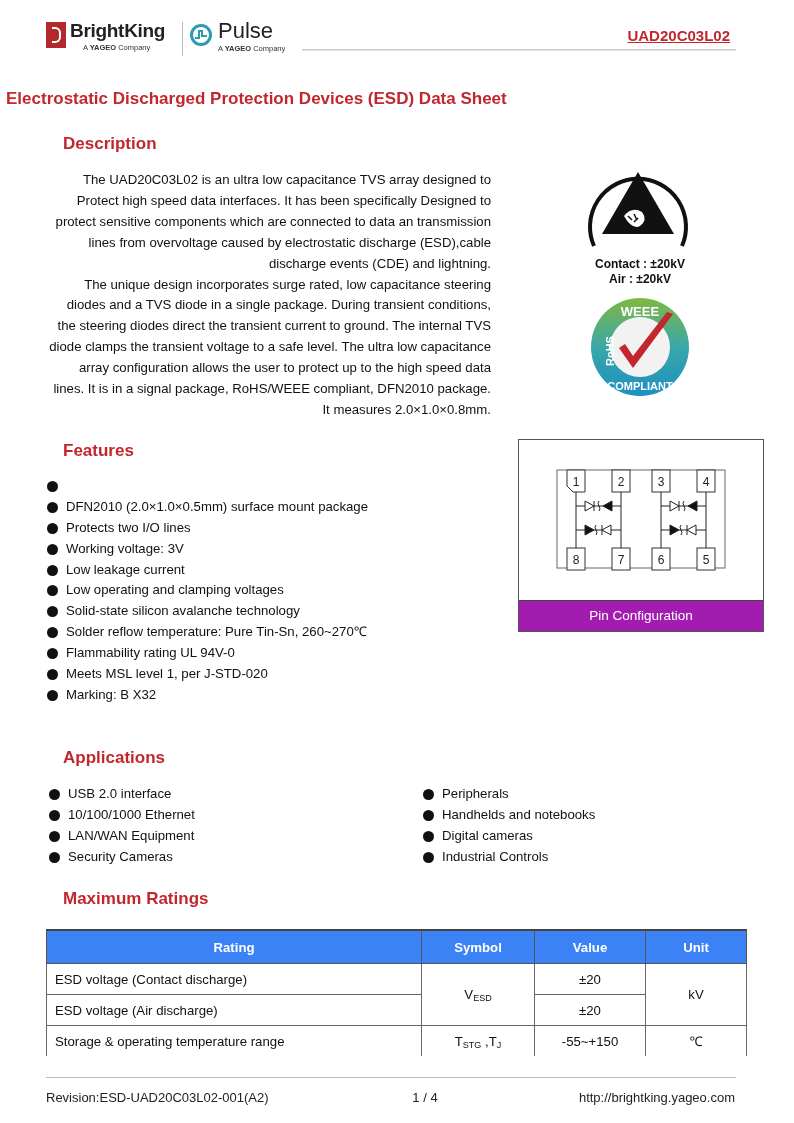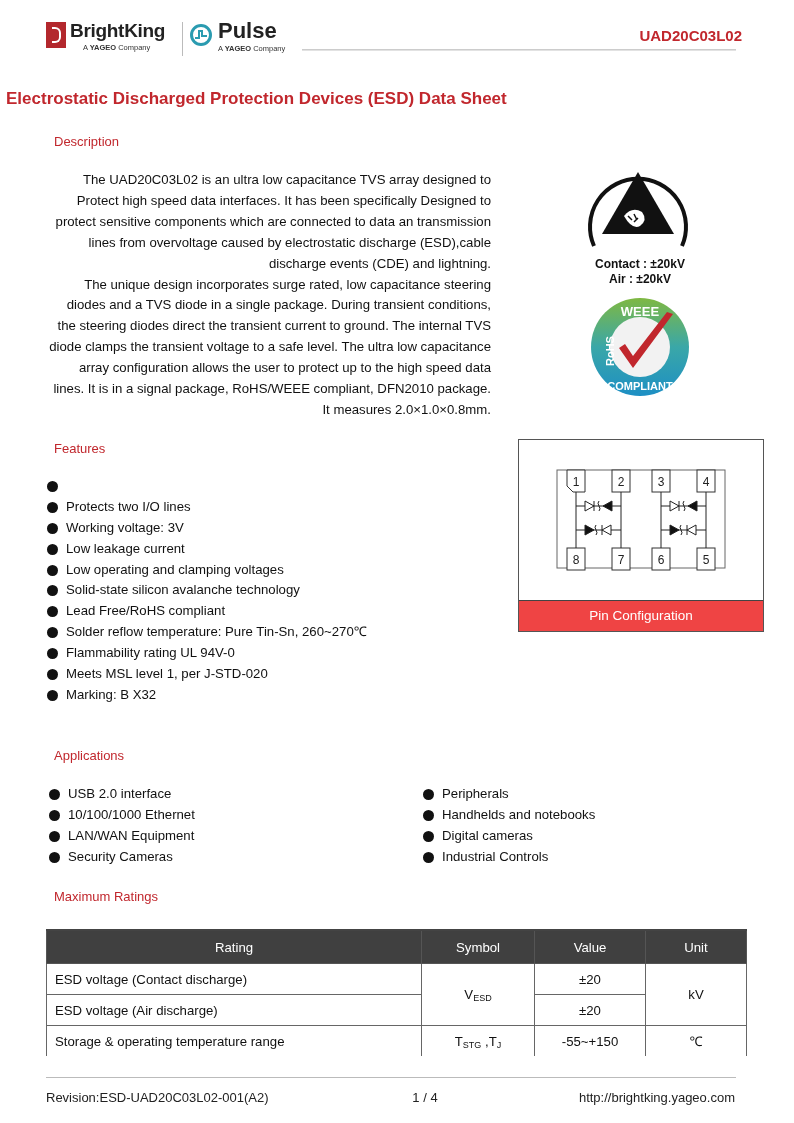--- a/index.html
+++ b/index.html
@@ -8,48 +8,48 @@
   
   .bk-logo { left:46px; top:20px; width:130px; height:34px; }
   .bk-mark { position:absolute; left:0; top:2px; width:20px; height:26px; background:#b3282d; }
   .bk-mark:after { content:""; position:absolute; left:6px; top:5px; width:9px; height:16px; border:2px solid #fff; border-left:none; border-radius:0 6px 6px 0; box-sizing:border-box; }
   .bk-name { position:absolute; left:24px; top:0px; font-size:19px; font-weight:bold; letter-spacing:-0.3px; color:#222; }
   .bk-sub { position:absolute; left:37px; top:23px; font-size:7.5px; color:#333; white-space:nowrap; }
   .bk-sub b { font-weight:900; }
   .logo-sep { left:182px; top:22px; width:1px; height:34px; background:#bbb; }
   .pulse-logo { left:190px; top:20px; width:120px; height:34px; }
   .pulse-mark { position:absolute; left:0; top:4px; width:22px; height:22px; border:3px solid #2a9bb0; border-radius:50%; box-sizing:border-box; }
-  .pulse-name { position:absolute; left:28px; top:-2px; font-size:22px; font-weight:bold; color:#222; }
+  .pulse-name { position:absolute; left:28px; top:-2px; font-size:22px; font-weight:normal; color:#222; }
   .pulse-sub { position:absolute; left:28px; top:24px; font-size:7.5px; color:#333; white-space:nowrap; }
   .pulse-sub b { font-weight:900; }
   .header-rule { left:302px; top:49px; width:434px; height:0; border-top:1px solid #ccc; border-bottom:1px solid #e2e2e2; }
-  .part-no { right:52px; top:27px; font-size:15px; font-weight:bold; color:#c1272d; }
+  .part-no { right:64px; top:27px; font-size:15px; font-weight:bold; color:#c1272d;text-decoration:underline; }
   
   .doc-title { left:0; width:794px; top:89px; text-align:left; font-size:17px; font-weight:bold; color:#c1272d;padding-left:6px; }
-  .section-h { left:54px; font-size:13px; font-weight:normal; color:#c1272d; }
+  .section-h { left:63px; font-size:17px; font-weight:bold; color:#c1272d; }
   .desc { left:46px; top:170px; width:445px; font-size:13.2px; line-height:20.9px; color:#111; }
   .desc p { margin:0;text-align:right; }
   
   .esd-icon { left:584px; top:158px; width:108px; height:100px; }
   .esd-rating { left:560px; top:257px; width:160px; text-align:center; font-size:12px; font-weight:bold; line-height:15px; color:#111; }
   .rohs-icon { left:589px; top:296px; width:102px; height:102px; }
   
   ul.bullets { list-style:none; margin:0; padding:0; }
   ul.bullets li { position:relative; padding-left:20px; font-size:13.2px; line-height:20.9px; height:20.9px; white-space:nowrap; }
   ul.bullets li .dot { position:absolute; left:1px; top:5px; width:11px; height:11px; border-radius:50%; background:#111; }
   .features { left:46px; top:476px; }
   .apps-left { left:48px; top:784px; }
   .apps-right { left:422px; top:784px; }
   
   .pin-box { left:518px; top:439px; width:246px; height:193px; border:1px solid #555; box-sizing:border-box; }
   .pin-svg { position:absolute; left:36px; top:28px; }
-  .pin-caption { position:absolute; left:0; right:0; bottom:0; height:30px; background:#ef4444; color:#fff; font-size:13.5px; text-align:center; line-height:30px; border-top:1px solid #444; }
+  .pin-caption { position:absolute; left:0; right:0; bottom:0; height:30px; background:#a21caf; color:#fff; font-size:13.5px; text-align:center; line-height:30px; border-top:1px solid #444; }
   
   table.ratings { position:absolute; left:46px; top:929px; width:701px; border-collapse:collapse; font-size:13.2px; }
-  table.ratings th { background:#404040; color:#fff; font-weight:normal; height:30px; border:1px solid #555; border-top:2px solid #444;margin-top:37px; }
+  table.ratings th { background:#3b82f6; color:#fff; font-weight:bold; height:30px; border:1px solid #555; border-top:2px solid #444;margin-top:37px; }
   table.ratings td { height:30px; border:1px solid #666; padding:0 8px;margin-left:44px; }
   table.ratings td.c { text-align:center; }
   table.ratings tr.last td { border-bottom:none; }
   sub.s { font-size:9px; vertical-align:baseline; position:relative; top:2px; }
   
   .footer-rule { left:46px; top:1077px; width:690px; border-top:1px solid #bbb; }
   .footer { top:1090px; font-size:13px; color:#222; }
 </style>
 </head>
 <body>
@@ -107,26 +107,26 @@
     <text x="51" y="20" text-anchor="middle" font-size="13" font-weight="bold" fill="#fff" font-family="Liberation Sans, sans-serif">WEEE</text>
     <text x="18" y="62" text-anchor="middle" font-size="11" font-weight="bold" fill="#fff" font-family="Liberation Sans, sans-serif" transform="rotate(-90 18 55)">RoHS</text>
     <text x="51" y="94" text-anchor="middle" font-size="11" font-weight="bold" fill="#fff" font-family="Liberation Sans, sans-serif">COMPLIANT</text>
     <path d="M30 52 L44 72 L84 18 L78 16 L44 60 L36 48 Z" fill="#c1272d"></path>
   </svg>
 </div>
 
 <div class="abs section-h" style="top:441px">Features</div>
 <ul class="abs bullets features">
   <li><span class="dot"></span></li>
+  <li><span class="dot"></span><span>DFN2010 (2.0×1.0×0.5mm) surface mount package</span></li>
   <li><span class="dot"></span><span>Protects two I/O lines</span></li>
   <li><span class="dot"></span><span>Working voltage: 3V</span></li>
   <li><span class="dot"></span><span>Low leakage current</span></li>
   <li><span class="dot"></span><span>Low operating and clamping voltages</span></li>
   <li><span class="dot"></span><span>Solid-state silicon avalanche technology</span></li>
-  <li><span class="dot"></span><span>Lead Free/RoHS compliant</span></li>
   <li><span class="dot"></span><span>Solder reflow temperature: Pure Tin-Sn, 260~270℃</span></li>
   <li><span class="dot"></span><span>Flammability rating UL 94V-0</span></li>
   <li><span class="dot"></span><span>Meets MSL level 1, per J-STD-020</span></li>
   <li><span class="dot"></span><span>Marking: B X32</span></li>
 </ul>
 
 <div class="abs pin-box">
   <svg class="pin-svg" width="172" height="112" viewBox="0 0 172 112">
     <g stroke="#333" stroke-width="1" fill="none">
       <rect x="2" y="2" width="168" height="98" stroke="#666"></rect>

